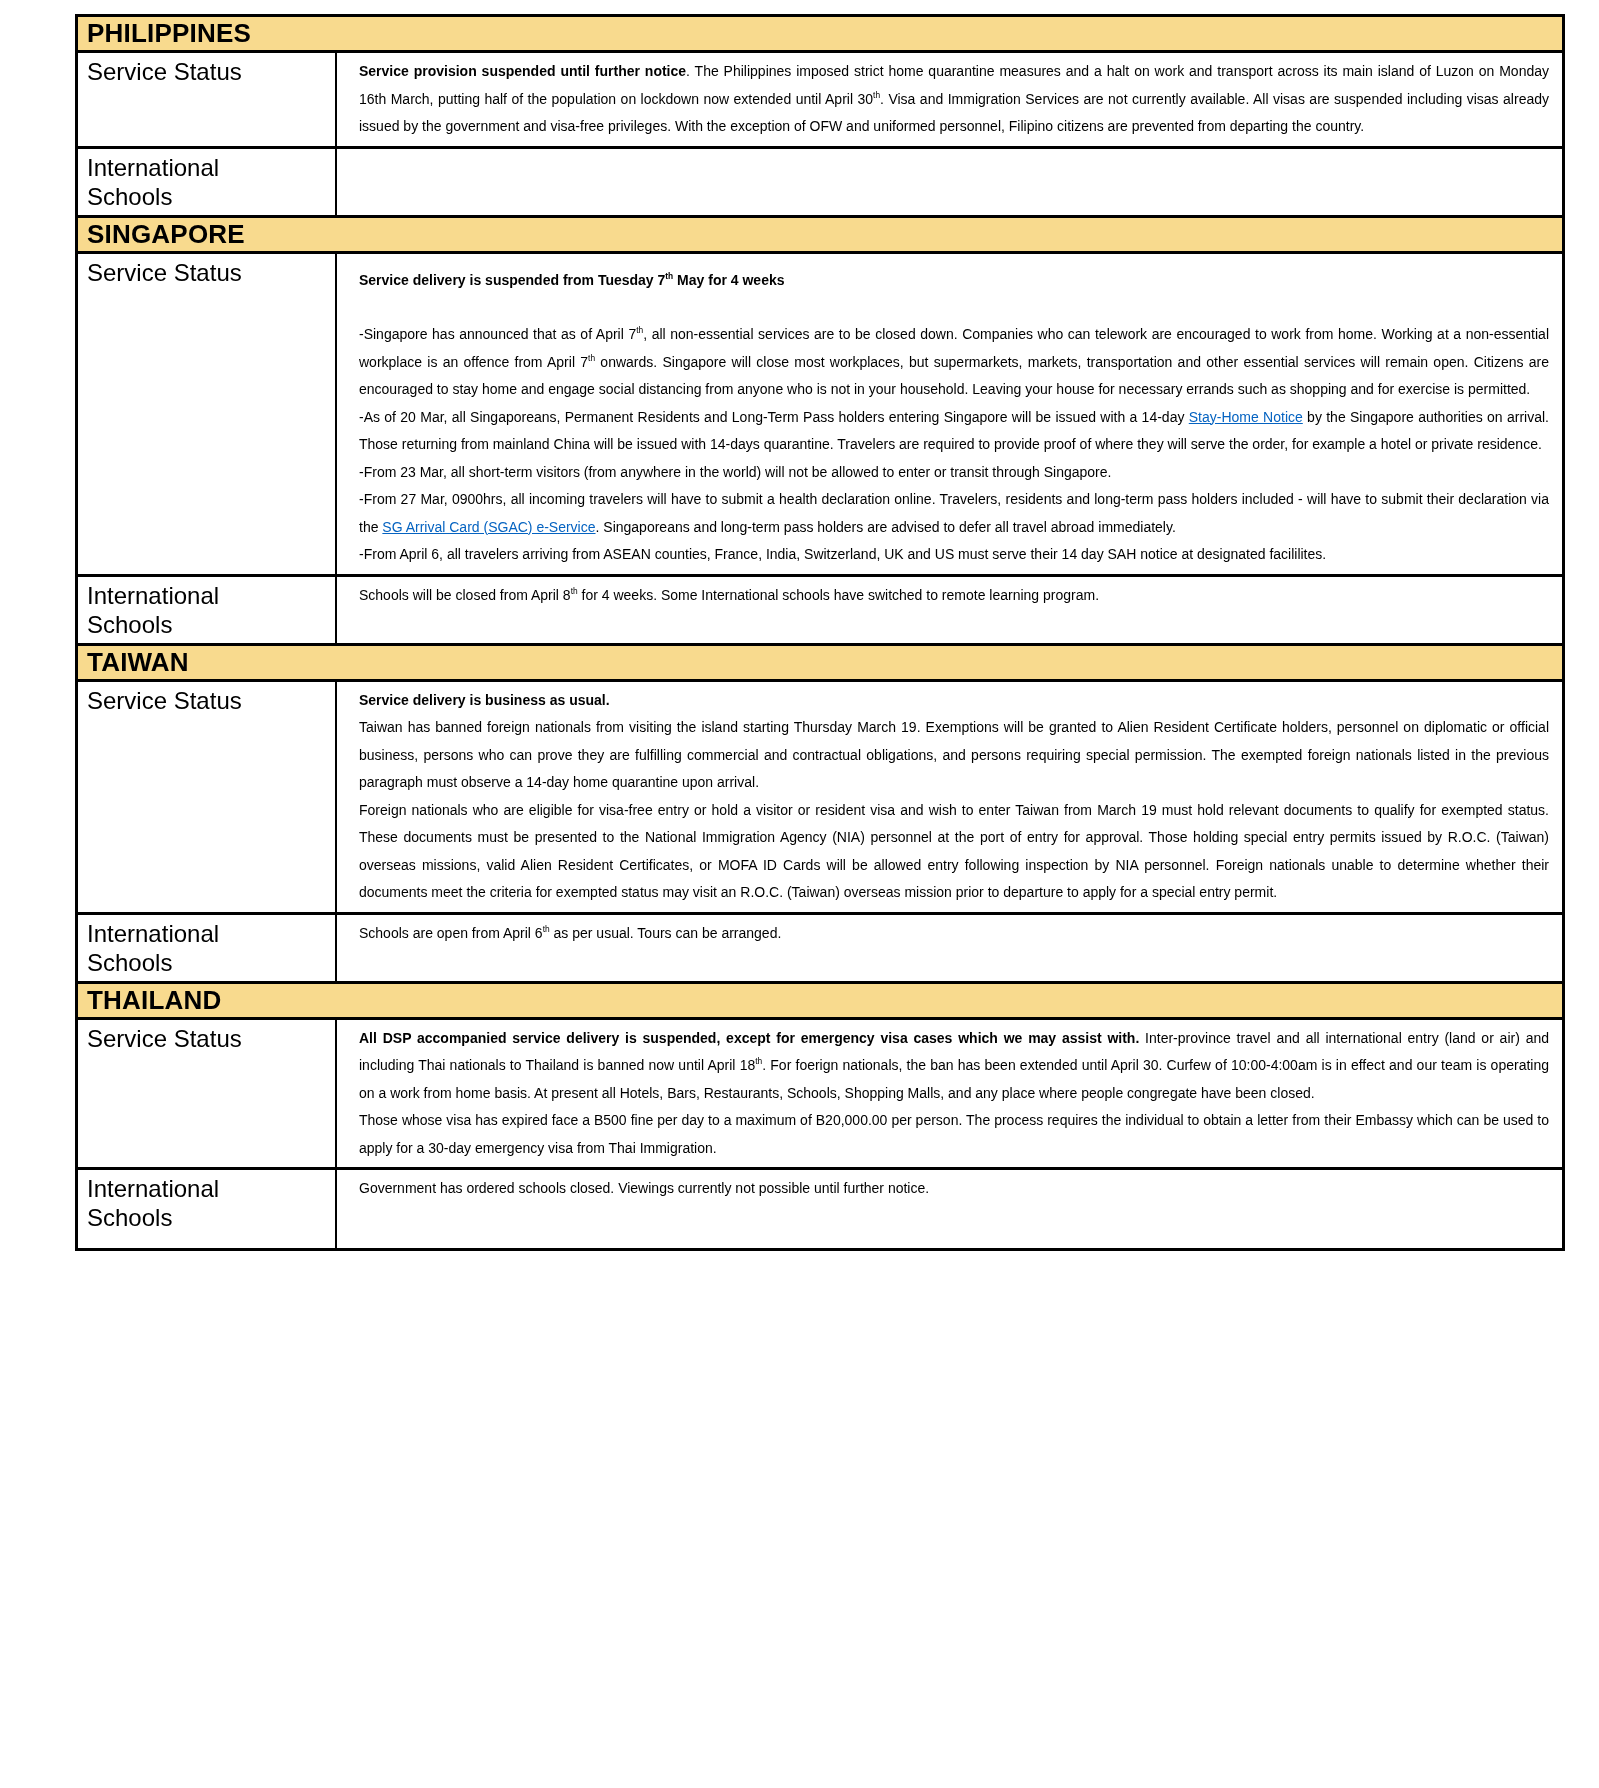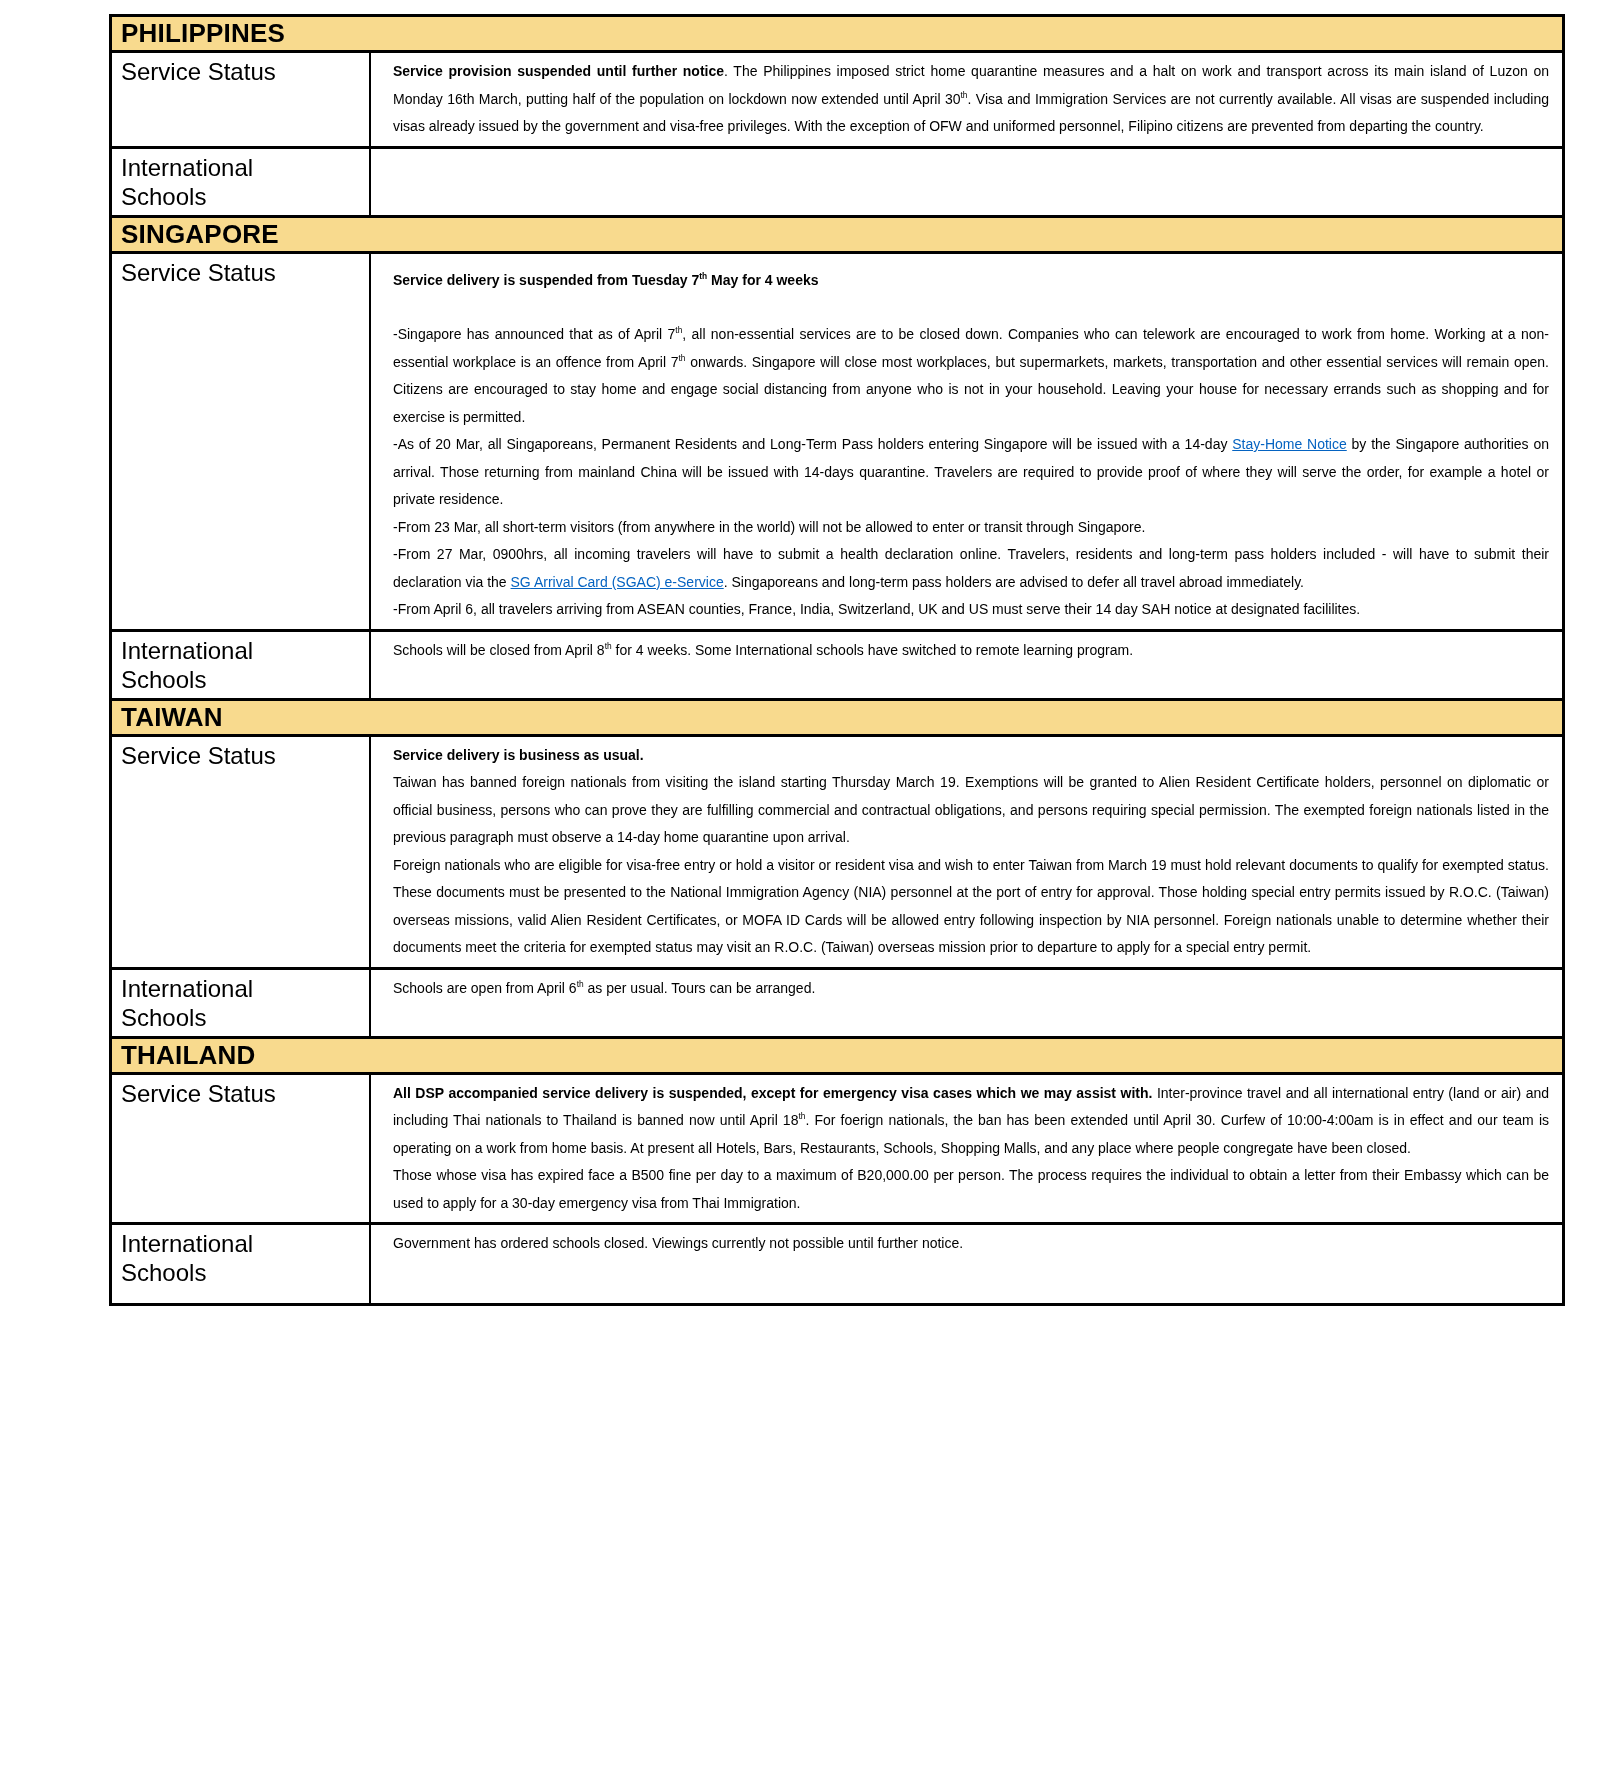--- a/index.html
+++ b/index.html
@@ -9,21 +9,21 @@
     --text-color:#000000;
   }
   *{box-sizing:border-box;}
   html,body{margin:0;padding:0;background:#ffffff;}
   body{
     width:1599px;
     font-family:"Liberation Sans","DejaVu Sans",sans-serif;
     color:var(--text-color);
   }
   .doc-table{
-    margin:14px 34px 8px 109px;
+    margin:14px 34px 8px 75px;
     border:3px solid var(--border-color);
   }
   .country-header{
     background:var(--header-bg);
     border-bottom:3px solid var(--border-color);
     padding:1px 9px 2px 9px;
     font-size:26px;
     font-weight:bold;
     line-height:30px;
     letter-spacing:0.2px;

